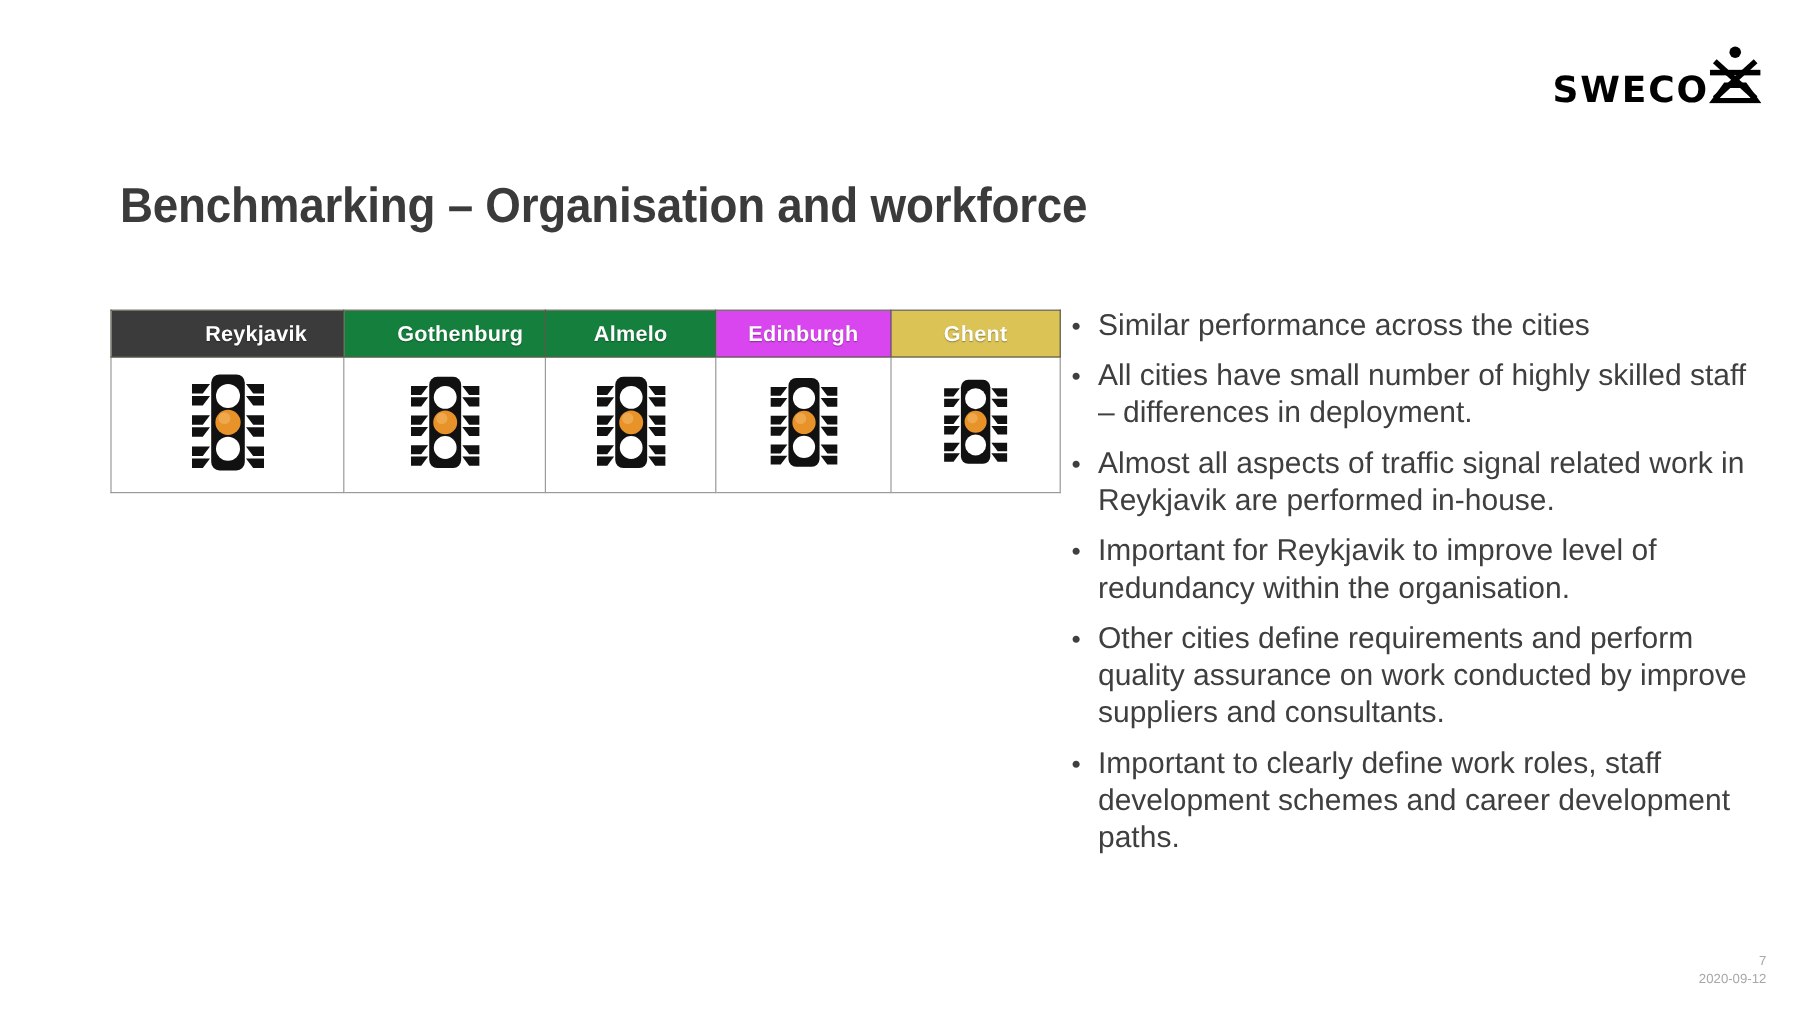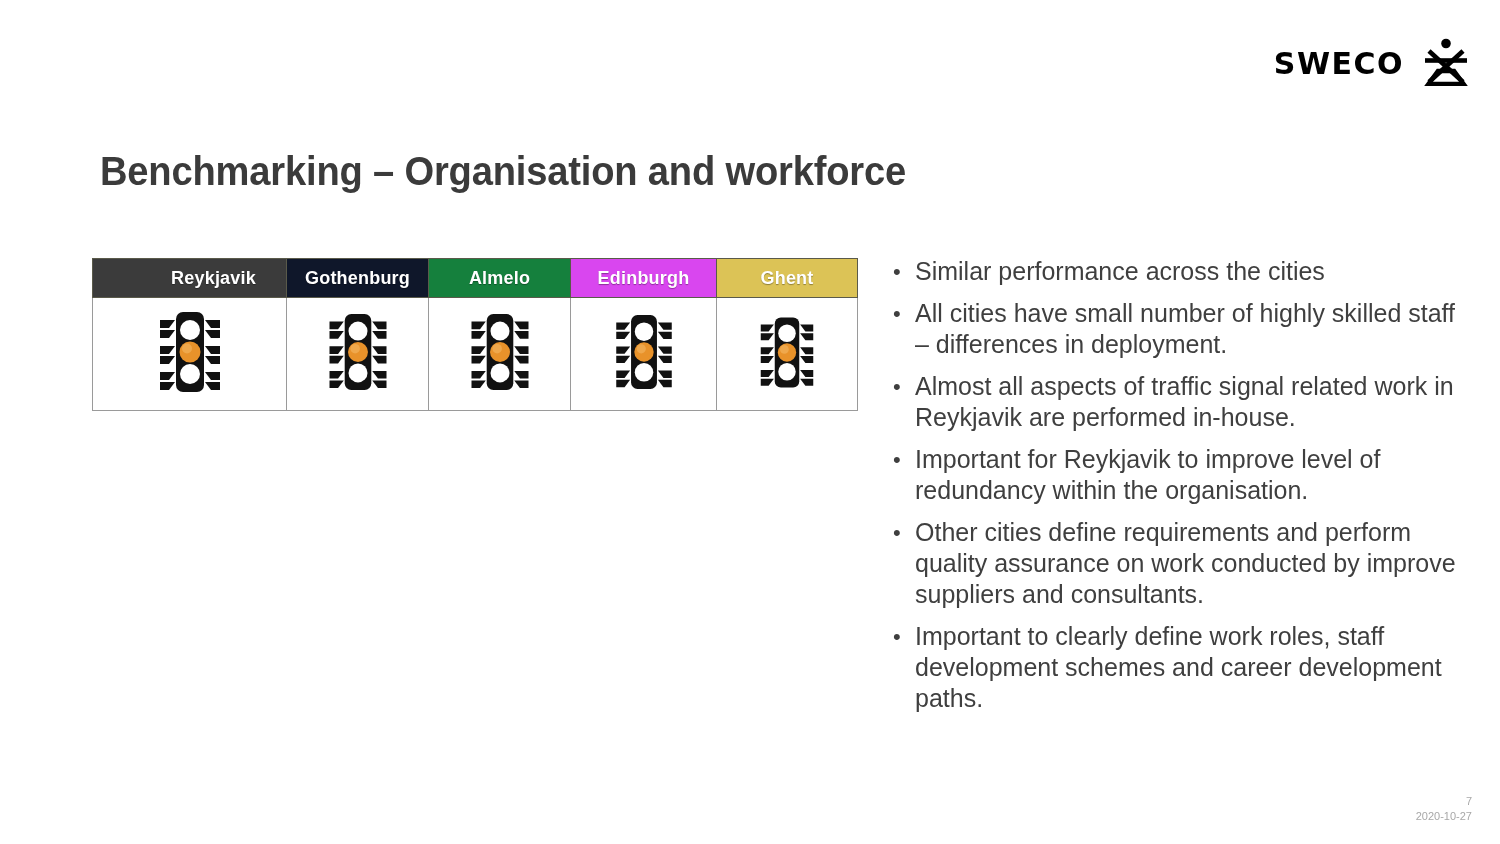--- a/index.html
+++ b/index.html
@@ -14,22 +14,22 @@
     overflow: hidden;
     position: relative;
   }
 
   
   .logo {
     position: absolute;
     top: 38px;
     right: 32px;
     display: flex;
-    align-items: center;
-    gap: 20px;
+    align-items: flex-end;
+    gap: 0;
   }
   .logo-wordmark {
     font-family: "DejaVu Sans", sans-serif;
     font-weight: bold;
     font-size: 30px;
     letter-spacing: 1.5px;
     color: #000000;
     line-height: 1;
   }
   .logo-mark {
@@ -149,21 +149,21 @@
 </div>
 
 <div class="slide-title">Benchmarking – Organisation and workforce</div>
 
 <table class="city-table">
   <tbody>
     <tr>
       <td class="hdr-cell" style="width:145px;background:#3b3b3b;padding-left:48px;">
         <span>Reykjavik</span>
       </td>
-      <td class="hdr-cell" style="width:141px;background:#0f172a;">
+      <td class="hdr-cell" style="width:141px;background:#15803d;padding-left:26px;">
         <span>Gothenburg</span>
       </td>
       <td class="hdr-cell" style="width:141px;background:#15803d;margin-top:28px;">
         <span>Almelo</span>
       </td>
       <td class="hdr-cell" style="width:145px;background:#d946ef;">
         <span>Edinburgh</span>
       </td>
       <td class="hdr-cell" style="width:140px;background:#dcc356;">
         <span>Ghent</span>
@@ -321,14 +321,14 @@
     <span class="bullet-text">Other cities define requirements and perform quality assurance on work conducted by improve suppliers and consultants.</span>
   </div>
   <div class="bullet-row">
     <span class="bullet-dot">•</span>
     <span class="bullet-text">Important to clearly define work roles, staff development schemes and career development paths.</span>
   </div>
 </div>
 
 <div class="footer">
   <div class="footer-page">7</div>
-  <div class="footer-date">2020-10-27</div>
+  <div class="footer-date">2020-09-12</div>
 </div>
 
 </body></html>

